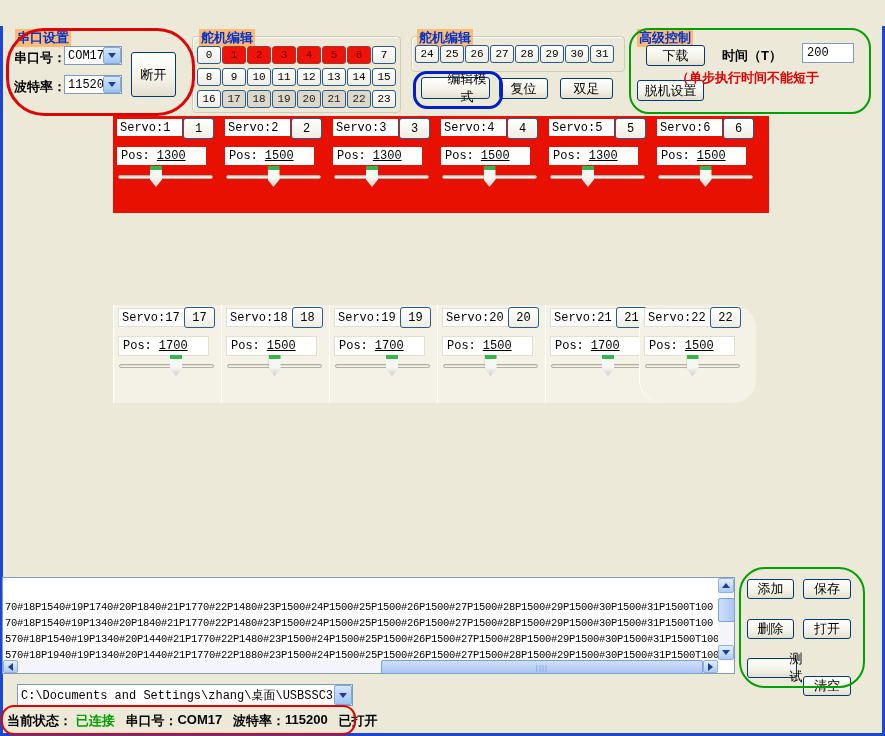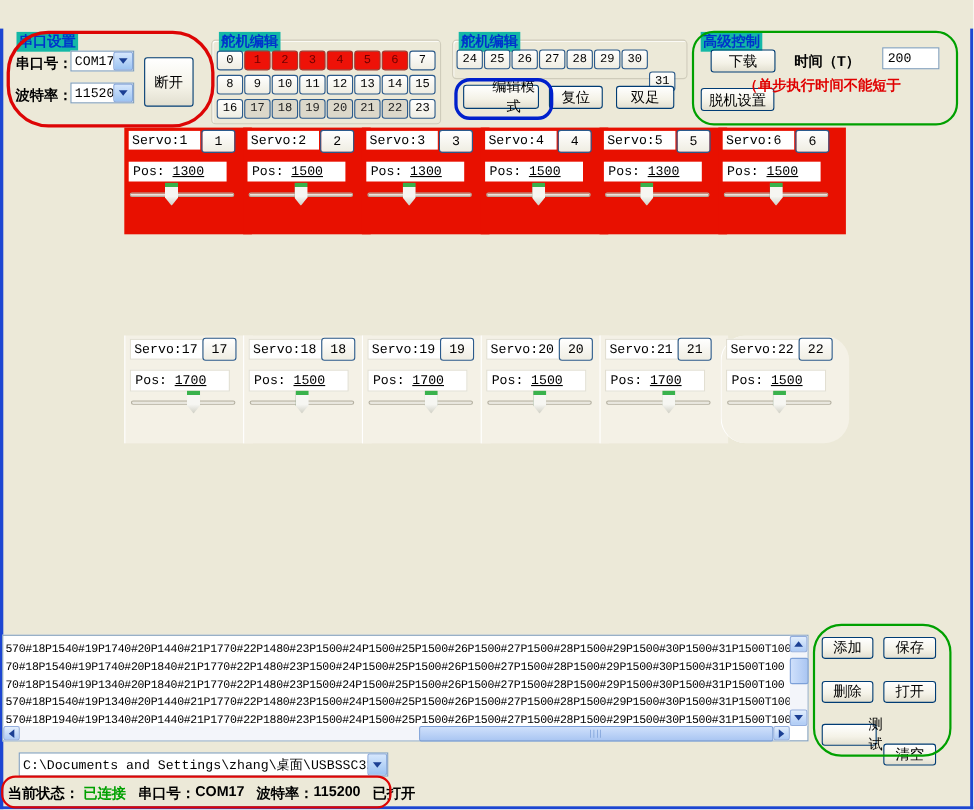--- a/index.html
+++ b/index.html
@@ -16,21 +16,21 @@
     text-shadow:1px 1px 1px #00257e;letter-spacing:1px;}
   .winbtn{position:absolute;top:4px;width:21px;height:20px;border-radius:3px;border:1px solid #cfdcf8;
     color:#fff;font-size:11px;text-align:center;line-height:18px;font-weight:bold;box-sizing:border-box;}
   .winbtn.blue{background:linear-gradient(180deg,#8db5f5,#2a57d8 45%,#1c3fb0);}
   .winbtn.red{background:linear-gradient(180deg,#f3a183,#e1512d 45%,#b52a0b);}
   .edge{position:absolute;background:#1d46d2;}
   
   .groupbox{position:absolute;border:1px solid #cfccbb;border-radius:4px;
     box-shadow:1px 1px 0 #ffffff inset;}
   .grouplabel{position:absolute;color:#0033cc;font-size:13px;font-weight:bold;
-    background:#14b8a6;padding:0 2px;}
+    background:#fdba74;padding:0 2px;}
   .lbl{position:absolute;color:#000;font-size:13px;font-weight:bold;}
   
   .ann{position:absolute;pointer-events:none;z-index:40;}
   .ann.red{border:3px solid #dd0505;border-radius:38px;}
   .ann.red-small{border:2px solid #dd0505;border-radius:13px;}
   .ann.green{border:2px solid #00a000;border-radius:20px;}
   .ann.blue{border:3px solid #0020cc;border-radius:14px;}
   
   .xpbtn{position:absolute;box-sizing:border-box;border:1px solid #003c74;border-radius:3px;
     background:linear-gradient(180deg,#ffffff,#f4f2e7 60%,#e2dfd0);
@@ -150,21 +150,21 @@
 
   <div class="groupbox" style="left:411px;top:36px;width:212px;height:34px;"></div>
   <div class="grouplabel" style="left:417px;top:29px;">舵机编辑</div>
   <button class="numbtn" style="left:415px;top:45px;">24</button>
   <button class="numbtn" style="left:440px;top:45px;">25</button>
   <button class="numbtn" style="left:465px;top:45px;">26</button>
   <button class="numbtn" style="left:490px;top:45px;">27</button>
   <button class="numbtn" style="left:515px;top:45px;">28</button>
   <button class="numbtn" style="left:540px;top:45px;">29</button>
   <button class="numbtn" style="left:565px;top:45px;">30</button>
-  <button class="numbtn" style="left:590px;top:45px;margin-top:20px;">31</button>
+  <button class="numbtn" style="left:590px;top:45px;">31</button>
   <div class="ann blue" style="left:413px;top:71px;width:84px;height:32px;"></div>
   <button class="xpbtn" style="left:421px;top:77px;width:69px;height:22px;padding-left:23px;">编辑模式</button>
   <button class="xpbtn" style="left:499px;top:78px;width:49px;height:21px;">复位</button>
   <button class="xpbtn" style="left:560px;top:78px;width:53px;height:21px;">双足</button>
 
   <div class="ann green" style="left:629px;top:28px;width:238px;height:82px;"></div>
   <div class="grouplabel" style="left:637px;top:29px;">高级控制</div>
   <button class="xpbtn" style="left:646px;top:45px;width:59px;height:21px;">下载</button>
   <div class="lbl" style="left:722px;top:47px;">时间（T）</div>
   <div class="textinput" style="left:802px;top:43px;width:52px;height:20px;">200</div>
@@ -297,35 +297,34 @@
     <button class="numbtn p-num">21</button>
     <div class="pbox p-pos">
         <span>Pos:</span>
         <span class="pv">1700</span>
       </div>
     <div class="slider">
         <div class="track"></div>
         <div class="thumb" style="left: calc(60% - 6px);"></div>
       </div>
   </div>
-  <div class="panel lite" style="left:655px;top:305px;border-radius:23px;">
+  <div class="panel lite" style="left:639px;top:305px;border-radius:23px;">
     <div class="pbox p-name">Servo:22</div>
     <button class="numbtn p-num">22</button>
     <div class="pbox p-pos">
         <span>Pos:</span>
         <span class="pv">1500</span>
       </div>
     <div class="slider">
         <div class="track"></div>
         <div class="thumb" style="left: calc(50% - 6px);"></div>
       </div>
   </div>
 
   <div class="log">
-    <div class="line" style="top:5px;">570#18P1540#19P1740#20P1440#21P1770#22P1480#23P1500#24P1500#25P1500#26P1500#27P1500#28P1500#29P1500#30P1500#31P1500T100</div>
     <div class="line" style="top:21px;">70#18P1540#19P1740#20P1840#21P1770#22P1480#23P1500#24P1500#25P1500#26P1500#27P1500#28P1500#29P1500#30P1500#31P1500T100</div>
     <div class="line" style="top:37px;">70#18P1540#19P1340#20P1840#21P1770#22P1480#23P1500#24P1500#25P1500#26P1500#27P1500#28P1500#29P1500#30P1500#31P1500T100</div>
     <div class="line" style="top:53px;">570#18P1540#19P1340#20P1440#21P1770#22P1480#23P1500#24P1500#25P1500#26P1500#27P1500#28P1500#29P1500#30P1500#31P1500T100</div>
     <div class="line" style="top:69px;">570#18P1940#19P1340#20P1440#21P1770#22P1880#23P1500#24P1500#25P1500#26P1500#27P1500#28P1500#29P1500#30P1500#31P1500T100</div>
 
     <div class="sb" style="right:0;top:0;width:16px;height:82px;">
       <div class="sbbtn" style="left:0;top:0;width:16px;height:15px;">
           <i class="i-up"></i>
         </div>
       <div class="sbthumb" style="left:0;top:20px;width:15px;height:22px;"></div>

